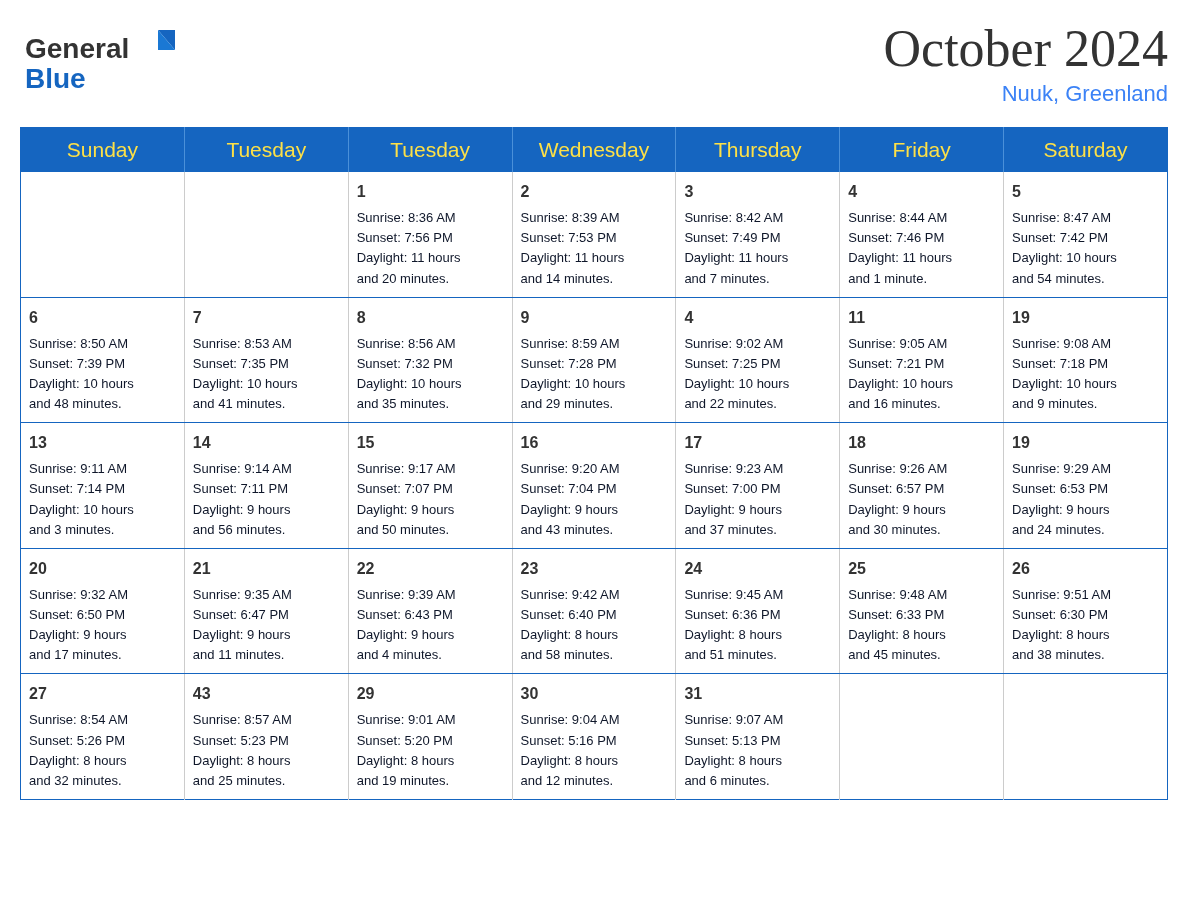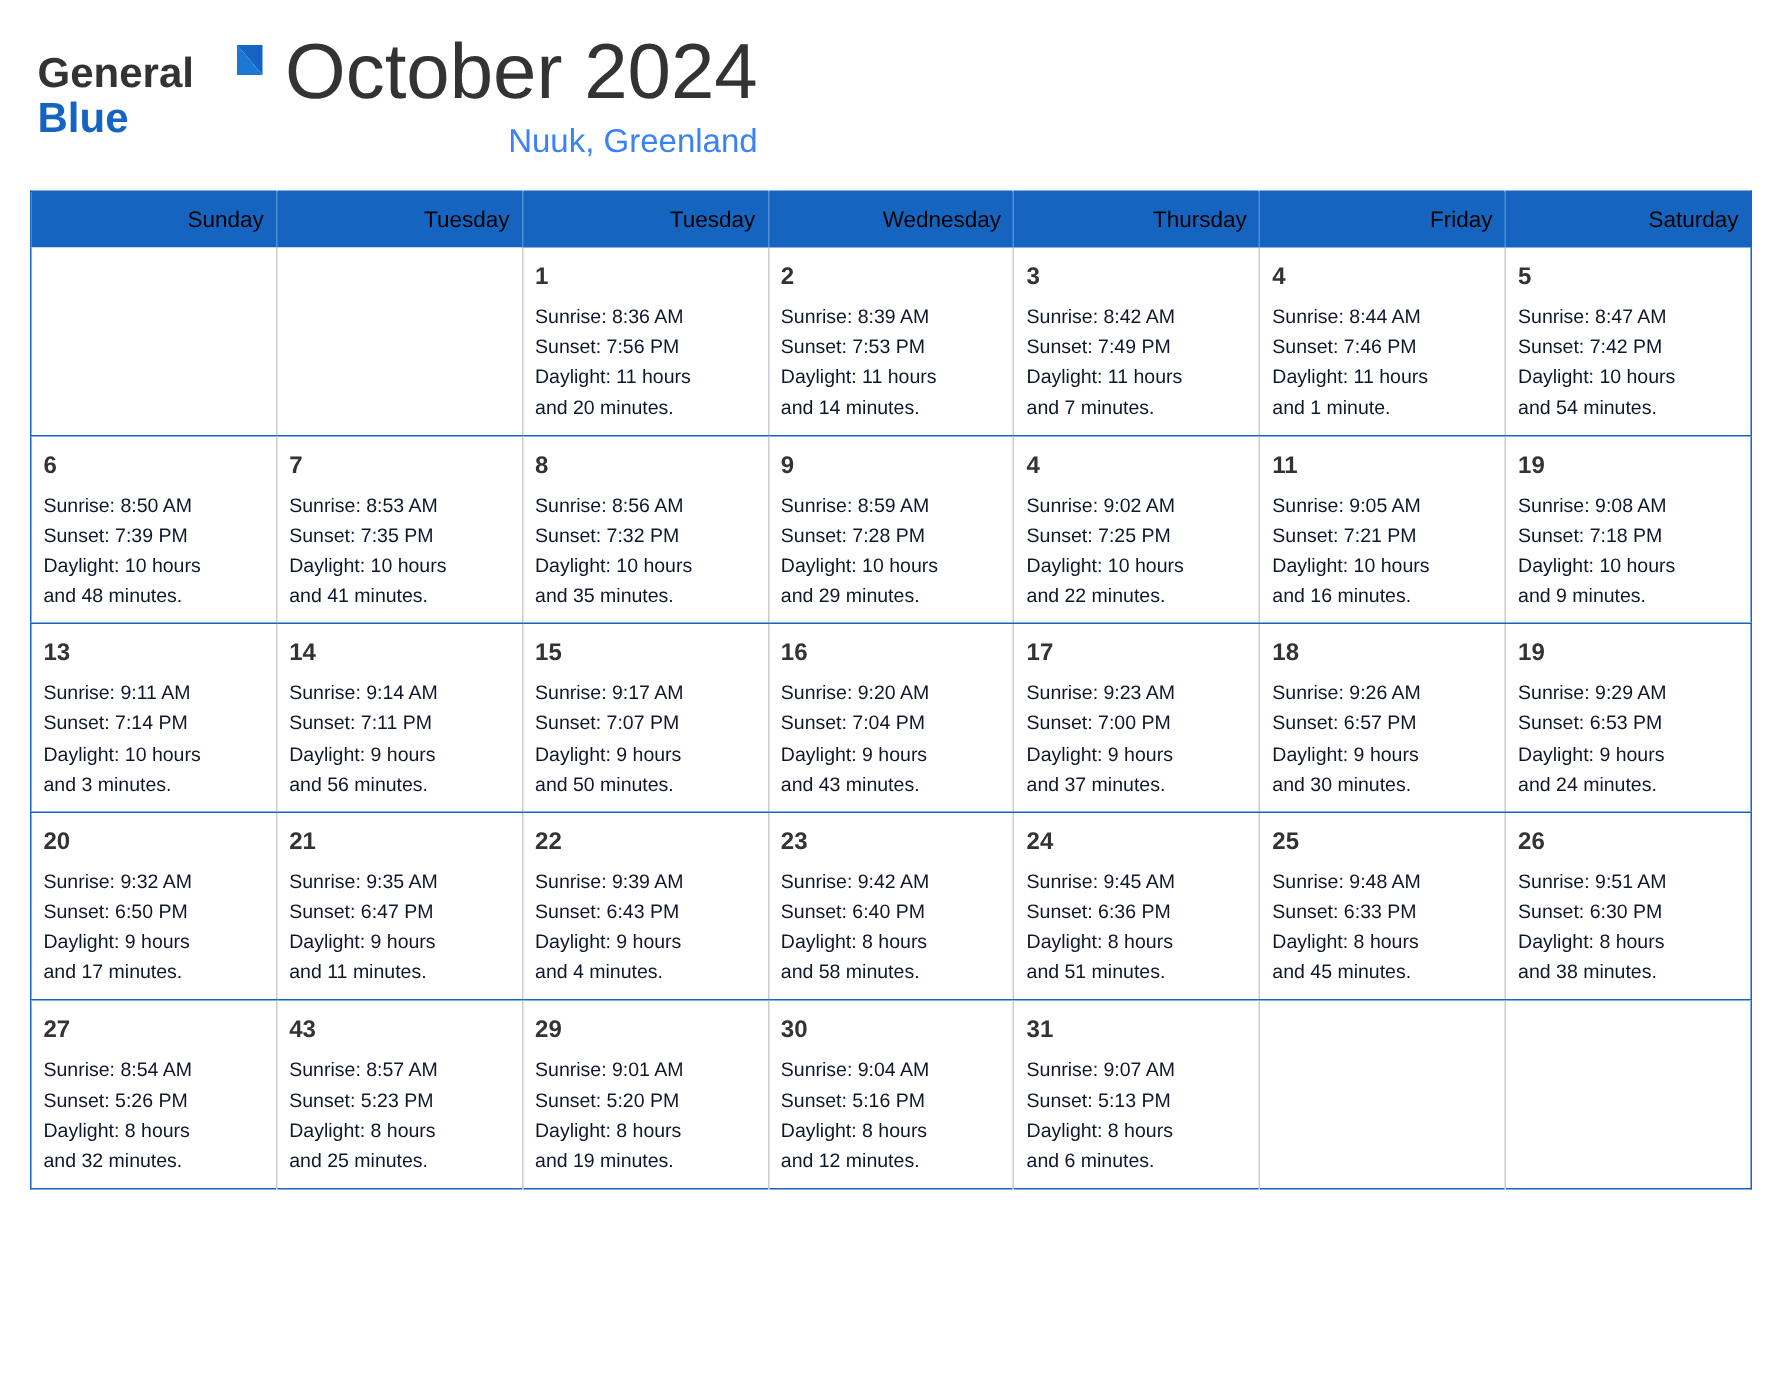--- a/index.html
+++ b/index.html
@@ -5,55 +5,56 @@
     * { box-sizing: border-box; margin: 0; padding: 0; }
     body {
       font-family: Arial, sans-serif;
       background: #fff;
       padding: 20px;
       width: 1188px;
       min-height: 918px;
     }
     .header-area {
       display: flex;
-      justify-content: flex-start;
+      justify-content: space-between;
       align-items: flex-start;
       margin-bottom: 20px;
     }
     .logo {
       display: flex;
       flex-direction: column;
       align-items: flex-start;
     }
     .title-area {
       text-align: right;
     }
     .month-title {
       font-size: 52px;
       font-weight: normal;
       color: #333;
       line-height: 1.1;
+      font-family: Liberation Serif, serif;
     }
     .location {
       font-size: 22px;
       color: #3b82f6;
       margin-top: 4px;
     }
     .calendar-table {
       width: 100%;
       border-collapse: collapse;
       border: 1px solid #1565C0;
     }
     .calendar-table th {
       background-color: #1565C0;
-      color: #000000;
+      color: #fde047;
       padding: 10px 8px;
-      font-size: 15px;
+      font-size: 21px;
       font-weight: normal;
-      text-align: right;
+      text-align: center;
       border-right: 1px solid #4a90d9;
     }
     .calendar-table th:last-child { border-right: none; }
     .calendar-table td {
       vertical-align: top;
       padding: 8px;
       border-right: 1px solid #ccc;
       border-bottom: 1px solid #1565C0;
       width: 14.28%;
       min-height: 100px;

